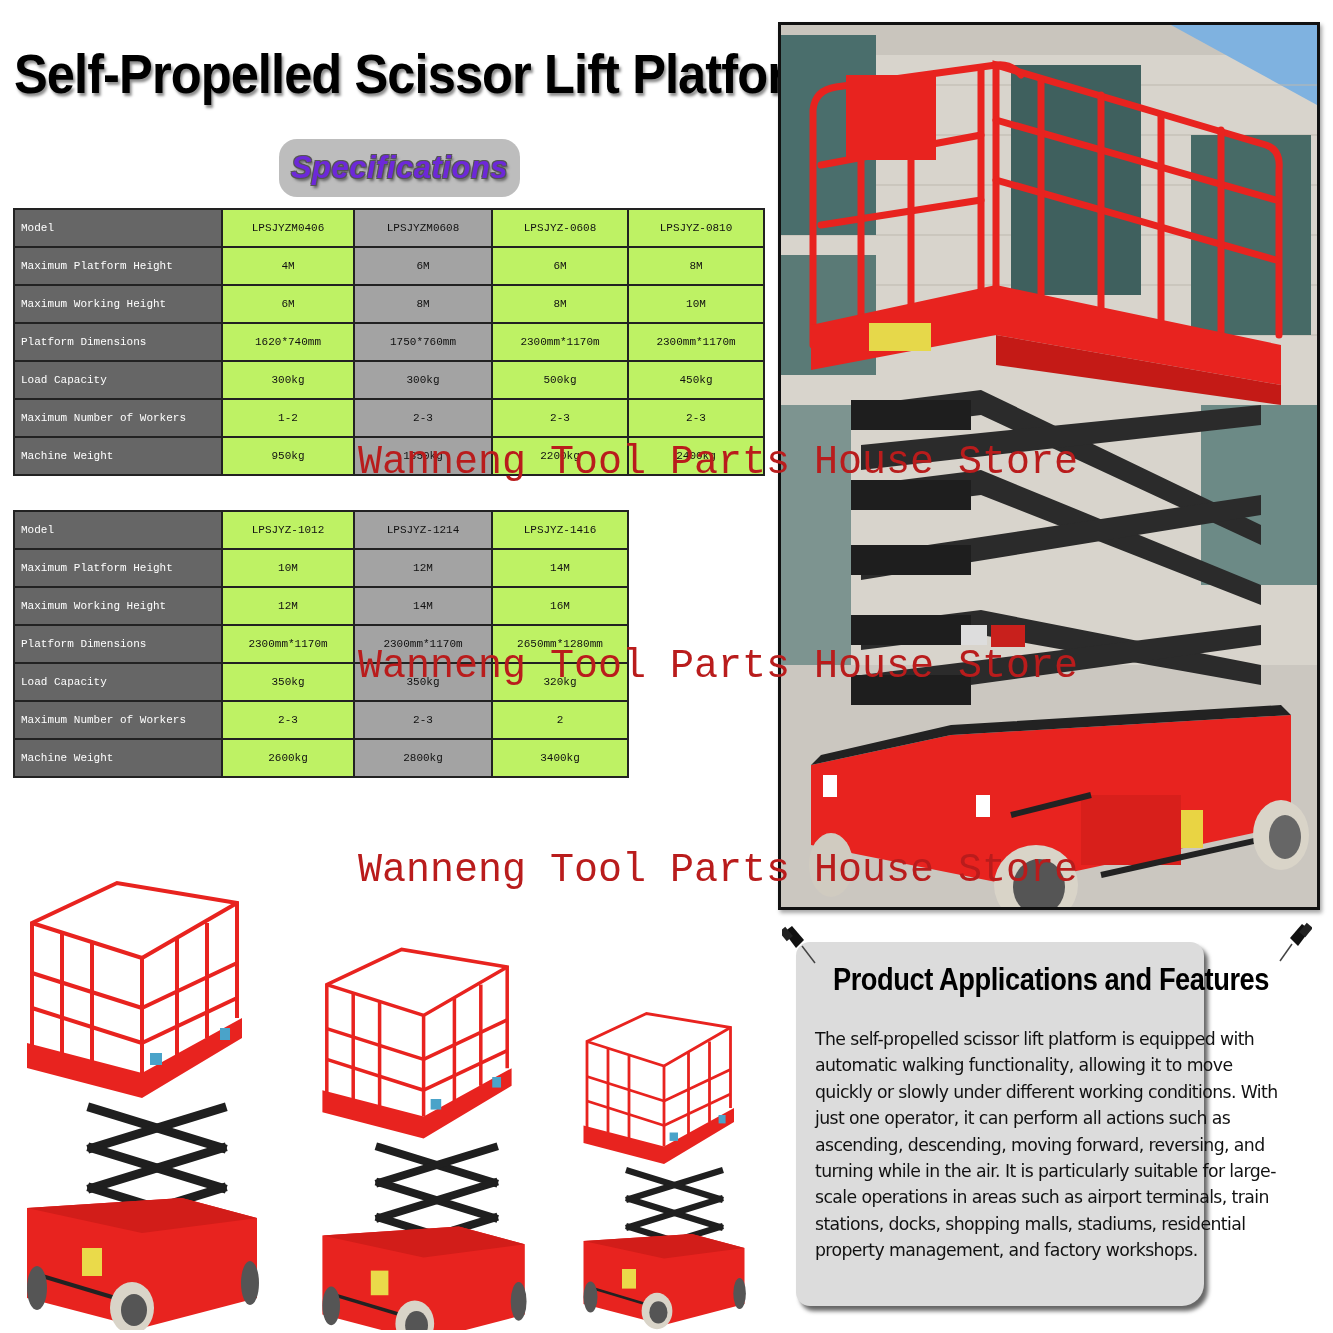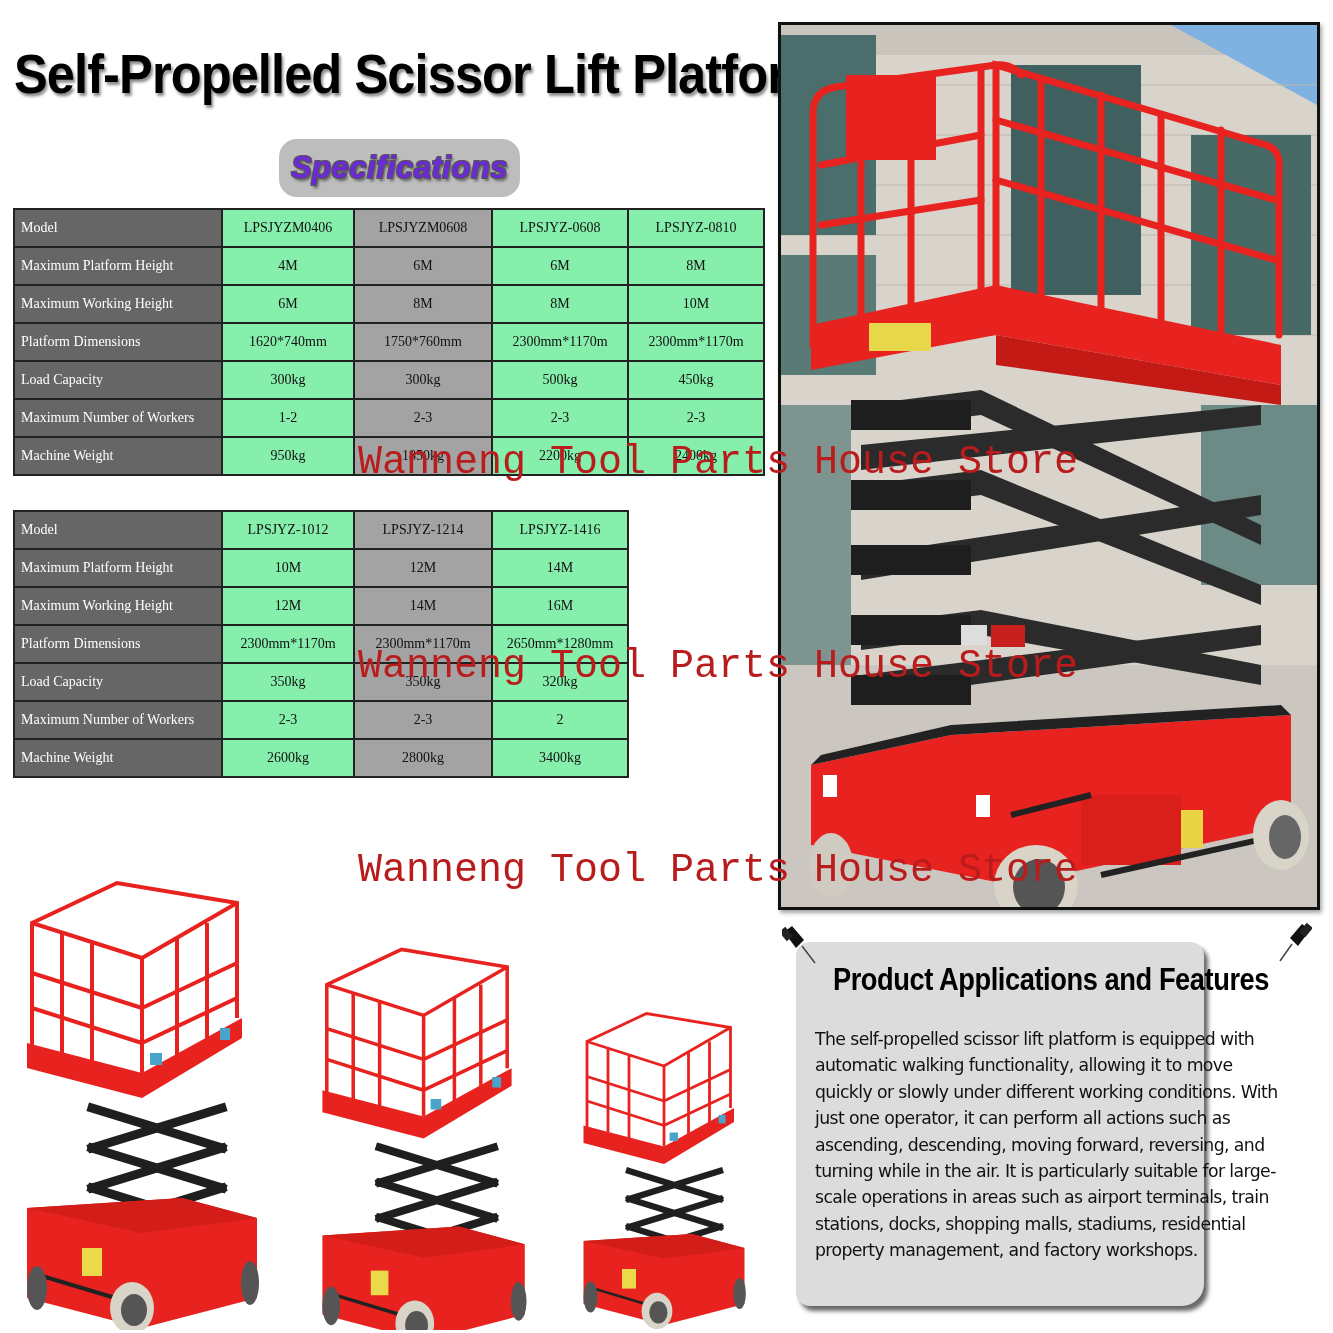--- a/index.html
+++ b/index.html
@@ -1,23 +1,23 @@
 <!DOCTYPE html>
 <html><head>
 <meta charset="utf-8">
 <style>
   html,body{margin:0;padding:0;}
   body{width:1333px;height:1333px;background:#ffffff;position:relative;overflow:hidden;font-family:"Liberation Sans",sans-serif;}
   .title{position:absolute;left:14px;top:38px;width:760px;font-family:"Liberation Sans",sans-serif;font-weight:bold;font-size:55px;letter-spacing:-1px;color:#000;transform:scaleX(0.92);transform-origin:left center;white-space:nowrap;text-shadow:2px 3px 3px rgba(0,0,0,0.45);line-height:72px;}
   .spec-badge{position:absolute;left:279px;top:139px;width:241px;height:58px;border-radius:18px;background:#bdbdbd;display:flex;align-items:center;justify-content:center;}
   .spec-badge span{font-family:"Liberation Sans",sans-serif;font-weight:bold;font-style:italic;font-size:31px;color:#6d28d9;text-shadow:1px 1px 0 #555,-1px -1px 0 #555,1px -1px 0 #555,-1px 1px 0 #555,2px 3px 3px rgba(0,0,0,.5);letter-spacing:0.5px;}
-  table.spec{position:absolute;border-collapse:collapse;font-family:Liberation Serif, serif;font-size:14px;padding-left:39px;}
+  table.spec{position:absolute;border-collapse:collapse;font-family:Liberation Mono, monospace;font-size:11px;padding-left:39px;}
   table.spec td{border:2px solid #222;height:36px;padding:0;text-align:center;color:#111;}
   table.spec td.lbl{background:#666666;color:#fff;text-align:left;padding-left:6px;width:200px;}
-  table.spec td.c-grey{background:#86efac;}
+  table.spec td.c-grey{background:#bef264;}
   table.spec td.c-white{background:#a3a3a3;}
   #t1{left:13px;top:208px;}
   #t2{left:13px;top:510px;}
   .watermark{position:absolute;font-family:Liberation Mono, monospace;font-size:40px;color:#b91c1c;white-space:nowrap;letter-spacing:0px;pointer-events:none;}
   .photo{position:absolute;left:778px;top:22px;width:542px;height:888px;border:3px solid #111;box-sizing:border-box;overflow:hidden;box-shadow:2px 3px 4px rgba(0,0,0,.35);}
   .features{position:absolute;left:796px;top:942px;width:408px;height:364px;background:#dcdcdc;border-radius:14px 14px 22px 14px;box-shadow:4px 5px 4px rgba(0,0,0,.6);}
   .features h2{margin:0;position:absolute;left:0;top:20px;width:510px;text-align:center;font-family:"Liberation Sans",sans-serif;font-weight:bold;font-size:31px;color:#000;transform:scaleX(0.88);letter-spacing:-0.5px;}
   .features p{position:absolute;left:19px;top:84px;width:470px;margin:0;font-family:"DejaVu Sans",sans-serif;font-size:17.3px;line-height:26.4px;color:#111;letter-spacing:-0.6px;}
   .pin{position:absolute;width:34px;height:40px;}
   .lifts{position:absolute;left:0;top:870px;width:780px;height:460px;}

